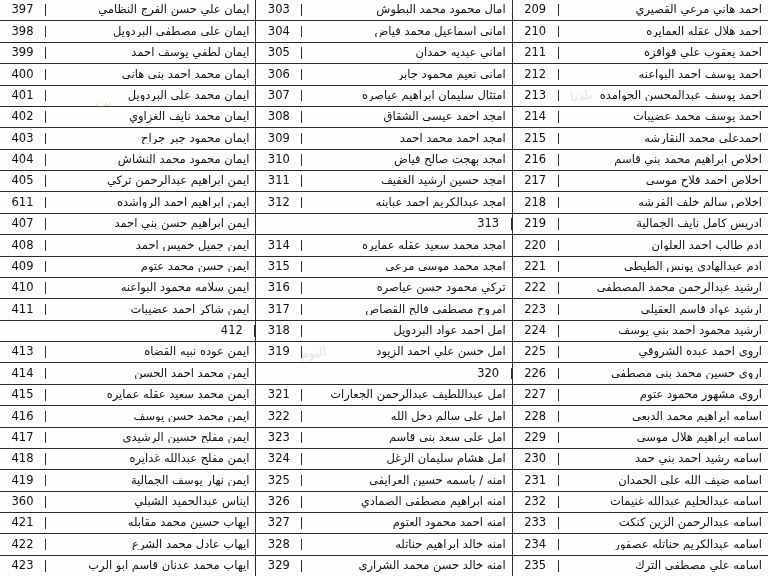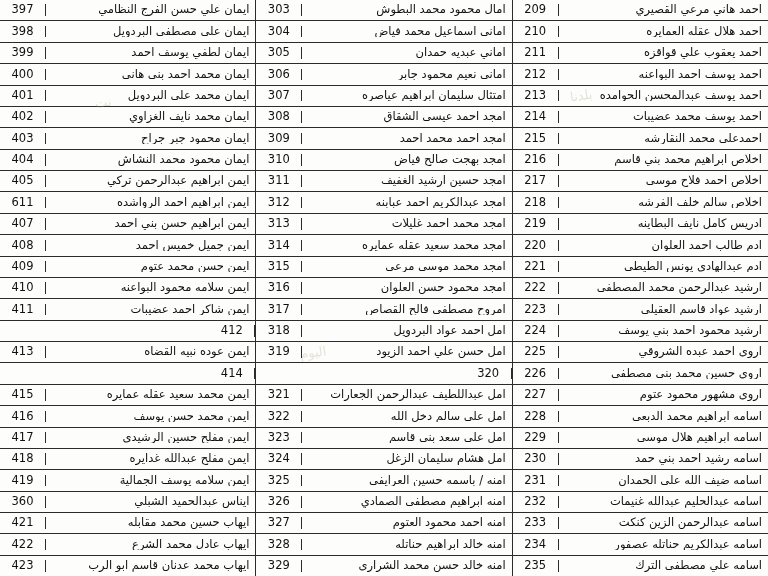--- a/index.html
+++ b/index.html
@@ -118,21 +118,21 @@
         </div>
         <div class="row">
           <div class="name">اخلاص احمد فلاح موسى</div>
           <div class="num">217</div>
         </div>
         <div class="row">
           <div class="name">اخلاص سالم خلف الفرشه</div>
           <div class="num">218</div>
         </div>
         <div class="row">
-          <div class="name">ادريس كامل نايف البطاينه</div>
+          <div class="name">ادريس كامل نايف الجمالية</div>
           <div class="num">219</div>
         </div>
         <div class="row">
           <div class="name">ادم طالب احمد العلوان</div>
           <div class="num">220</div>
         </div>
         <div class="row">
           <div class="name">ادم عبدالهادي يونس الطيطي</div>
           <div class="num">221</div>
         </div>
@@ -228,33 +228,32 @@
         </div>
         <div class="row">
           <div class="name">امجد حسين ارشيد الغفيف</div>
           <div class="num">311</div>
         </div>
         <div class="row">
           <div class="name">امجد عبدالكريم احمد عبابنه</div>
           <div class="num">312</div>
         </div>
         <div class="row">
-          <div class="name">امجد محمد احمد غليلات</div>
           <div class="num">313</div>
         </div>
         <div class="row">
           <div class="name">امجد محمد سعيد عقله عمايره</div>
           <div class="num">314</div>
         </div>
         <div class="row">
           <div class="name">امجد محمد موسى مرعي</div>
           <div class="num">315</div>
         </div>
         <div class="row">
-          <div class="name">امجد محمود حسن العلوان</div>
+          <div class="name">تركي محمود حسن عياصره</div>
           <div class="num">316</div>
         </div>
         <div class="row">
           <div class="name">امروح مصطفى فالح القصاص</div>
           <div class="num">317</div>
         </div>
         <div class="row">
           <div class="name">امل احمد عواد البردويل</div>
           <div class="num">318</div>
         </div>
@@ -364,40 +363,41 @@
           <div class="num">411</div>
         </div>
         <div class="row">
           <div class="num">412</div>
         </div>
         <div class="row">
           <div class="name">ايمن عوده نبيه القضاه</div>
           <div class="num">413</div>
         </div>
         <div class="row">
+          <div class="name">ايمن محمد احمد الحسن</div>
           <div class="num">414</div>
         </div>
         <div class="row">
           <div class="name">ايمن محمد سعيد عقله عمايره</div>
           <div class="num">415</div>
         </div>
         <div class="row">
           <div class="name">ايمن محمد حسن يوسف</div>
           <div class="num">416</div>
         </div>
         <div class="row">
           <div class="name">ايمن مفلح حسين الرشيدي</div>
           <div class="num">417</div>
         </div>
         <div class="row">
           <div class="name">ايمن مفلح عبدالله غدايره</div>
           <div class="num">418</div>
         </div>
         <div class="row">
-          <div class="name">ايمن سلامه يوسف الجمالية</div>
+          <div class="name">ايمن نهار يوسف الجمالية</div>
           <div class="num">419</div>
         </div>
         <div class="row">
           <div class="name">ايناس عبدالحميد الشبلي</div>
           <div class="num">360</div>
         </div>
         <div class="row">
           <div class="name">ايهاب حسين محمد مقابله</div>
           <div class="num">421</div>
         </div>

